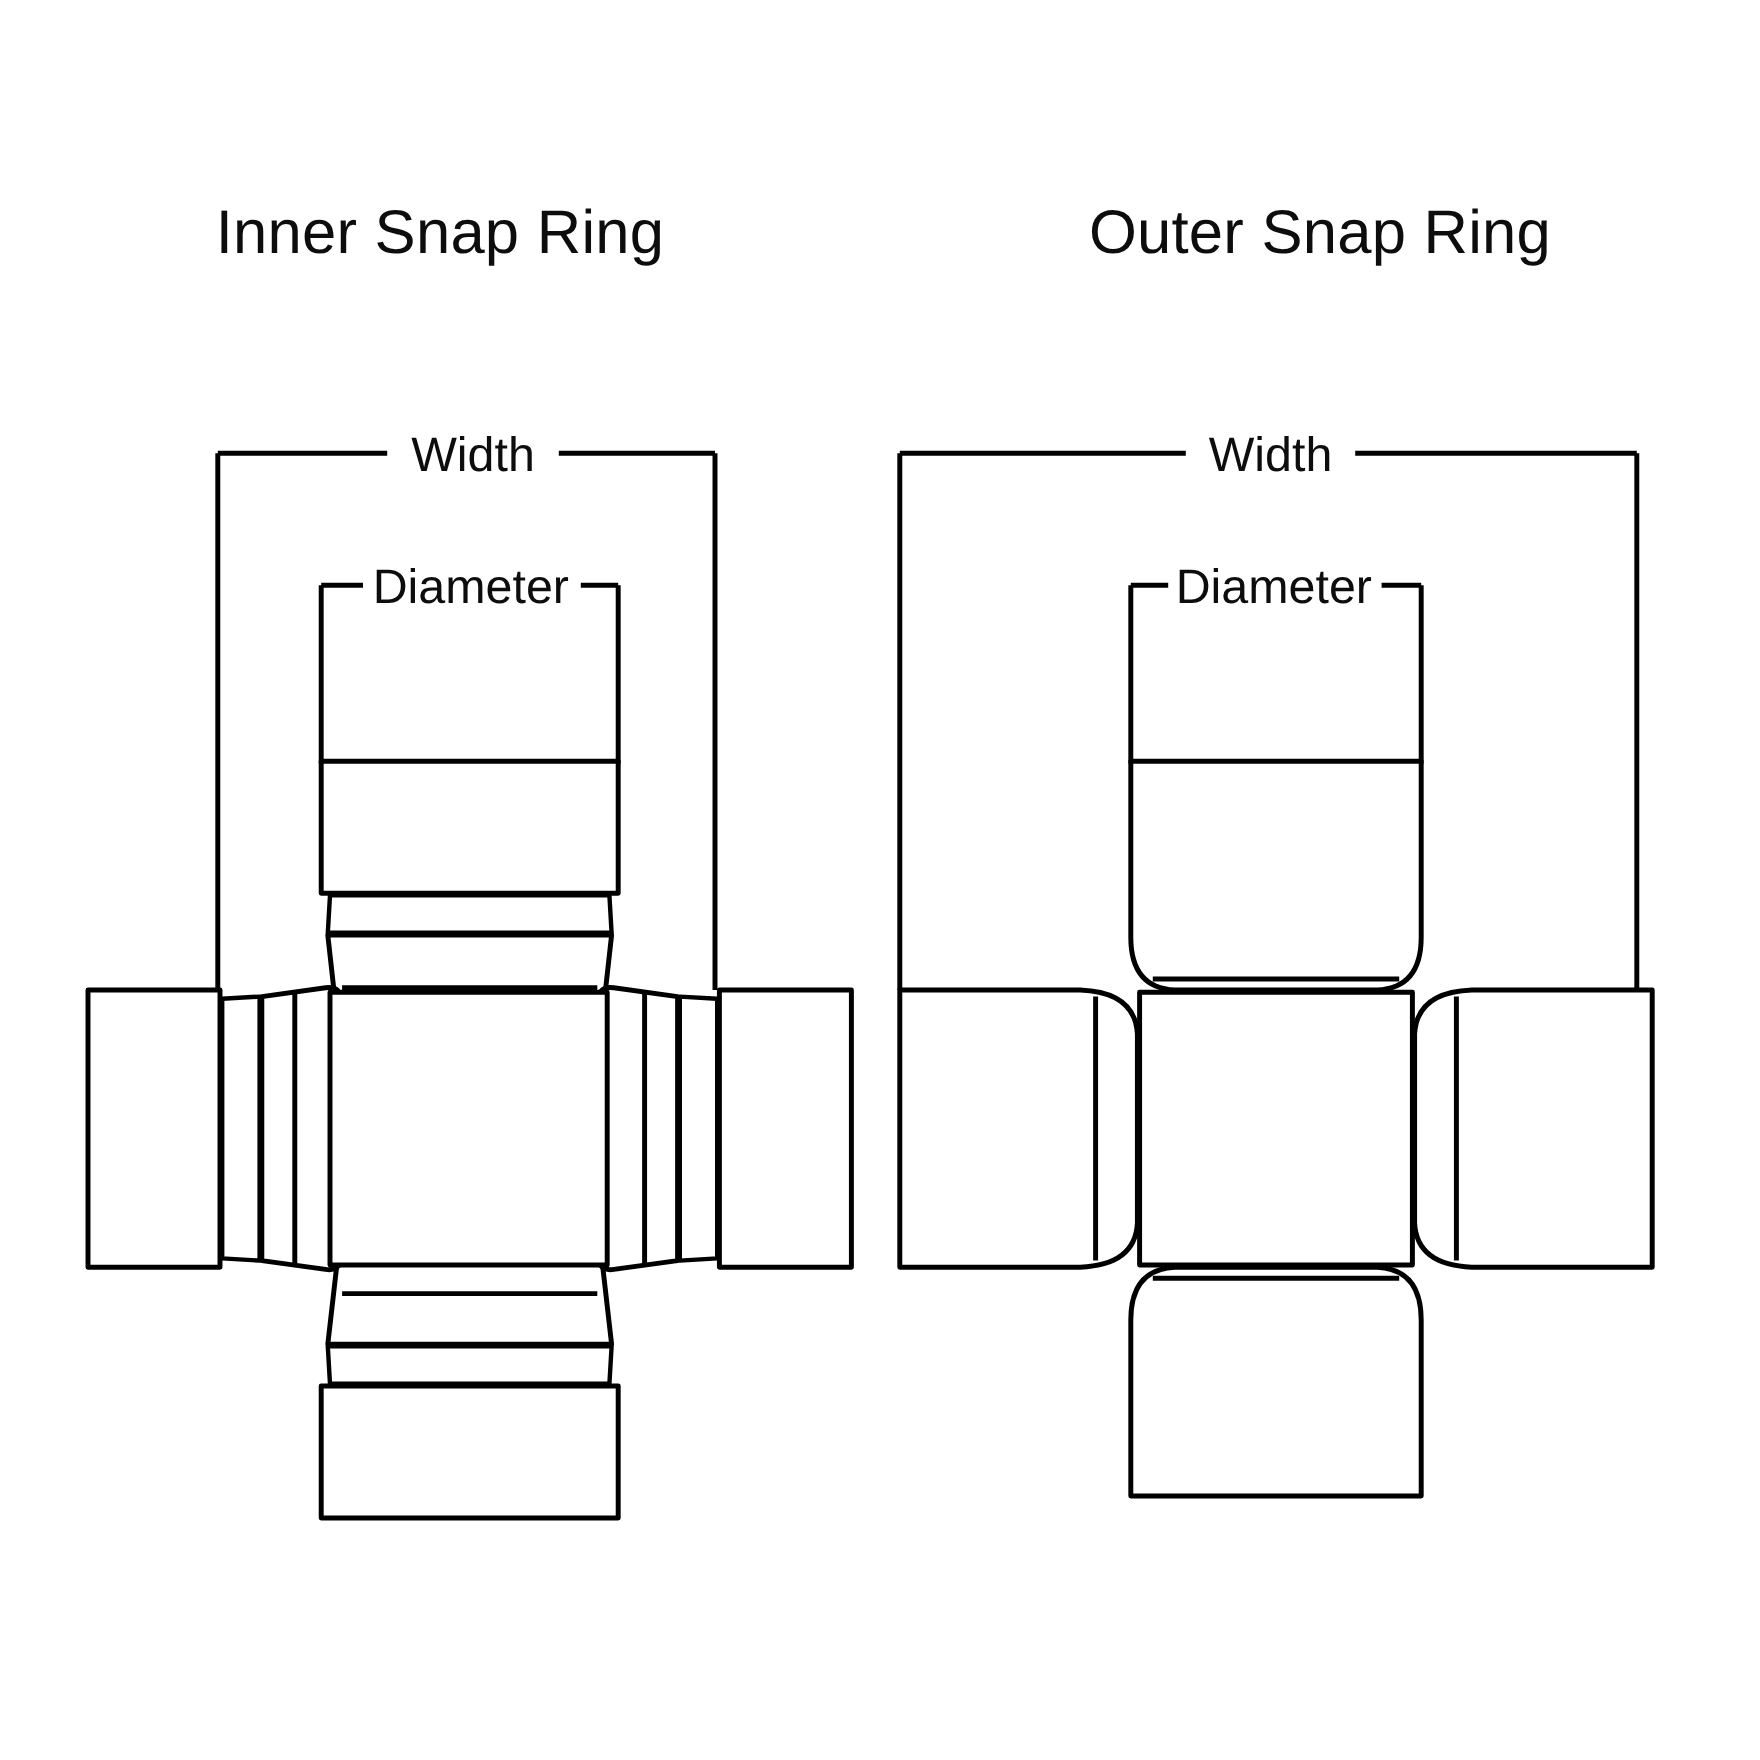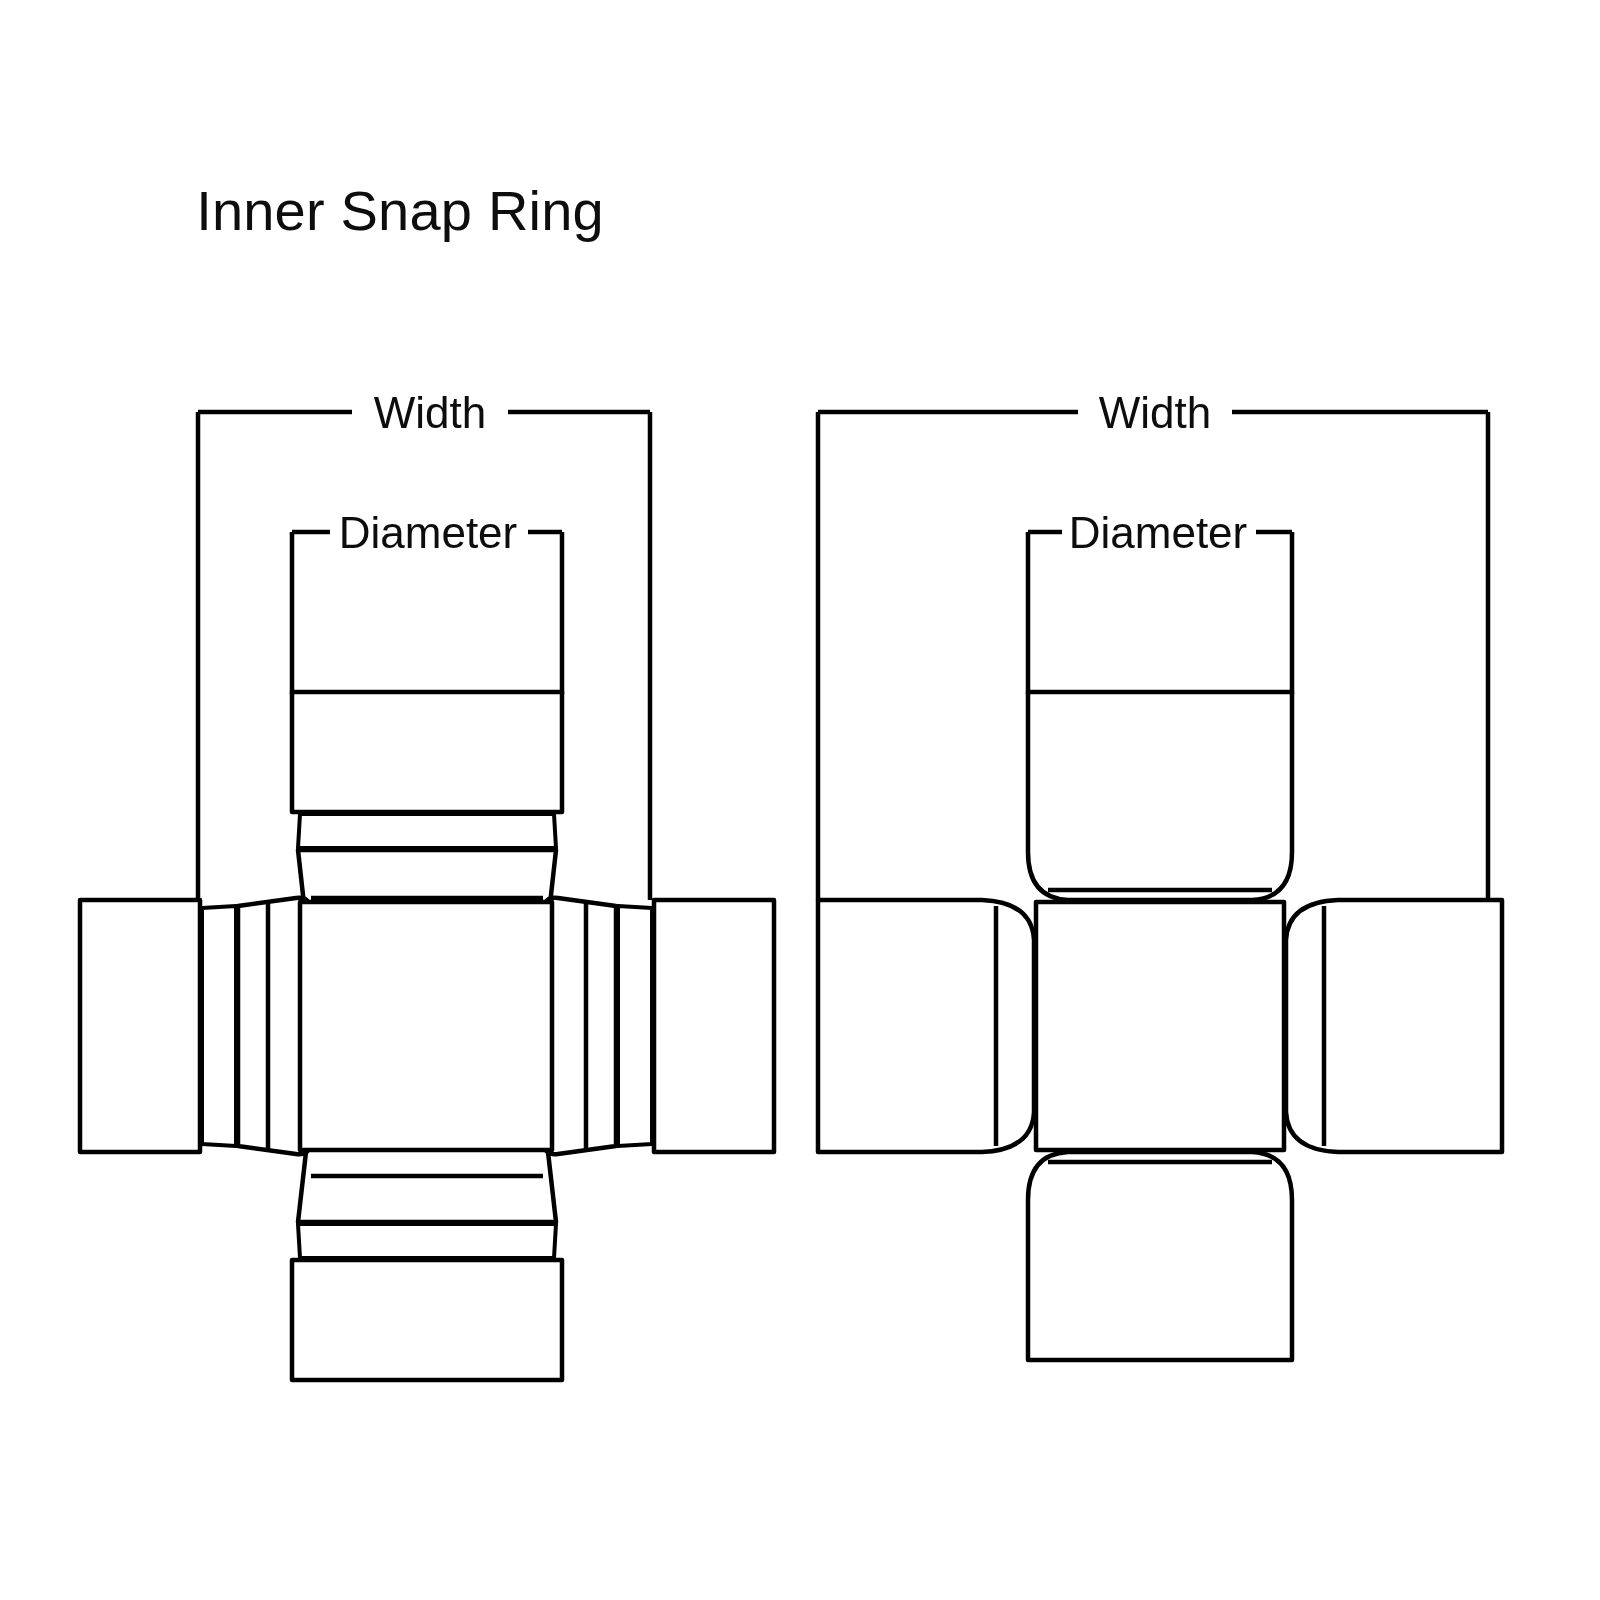--- a/index.html
+++ b/index.html
@@ -138,20 +138,21 @@
         <path class="part" d="M 654 900 L 774 900 L 774 1152 L 654 1152 Z"></path>
       </g>
 
       <path class="part" d="M 300 902 L 552 902 L 552 1150 L 300 1150 Z"></path>
 
     </svg>
   </div>
 
   <div class="panel panel-right">
 
+    <div class="panel-title">Outer Snap Ring</div>
 
     <svg class="drawing" viewBox="0 0 800 1600" xmlns="http://www.w3.org/2000/svg">
 
       <g>
         <path class="dimline" d="M 18 412 L 278 412"></path>
         <path class="dimline" d="M 432 412 L 688 412"></path>
         <path class="dimline" d="M 18 412 L 18 900"></path>
         <path class="dimline" d="M 688 412 L 688 900"></path>
         <text class="dimlabel" x="355" y="428">Width</text>
       </g>

